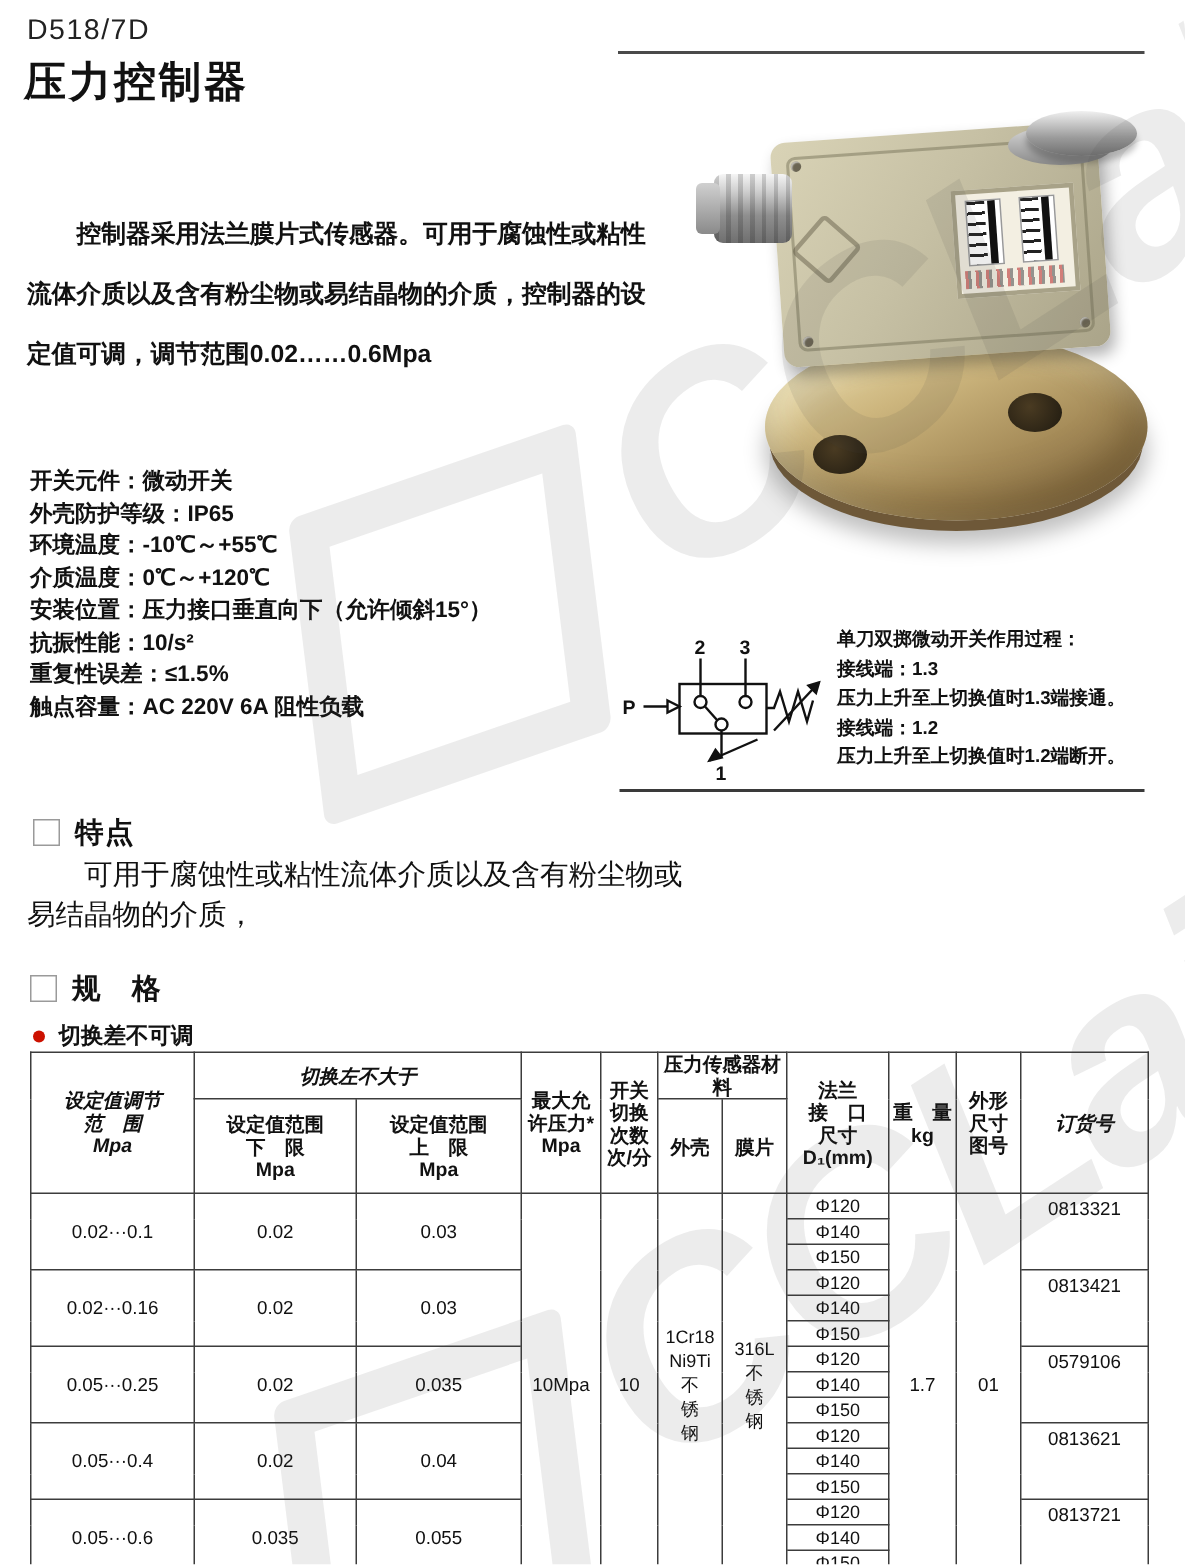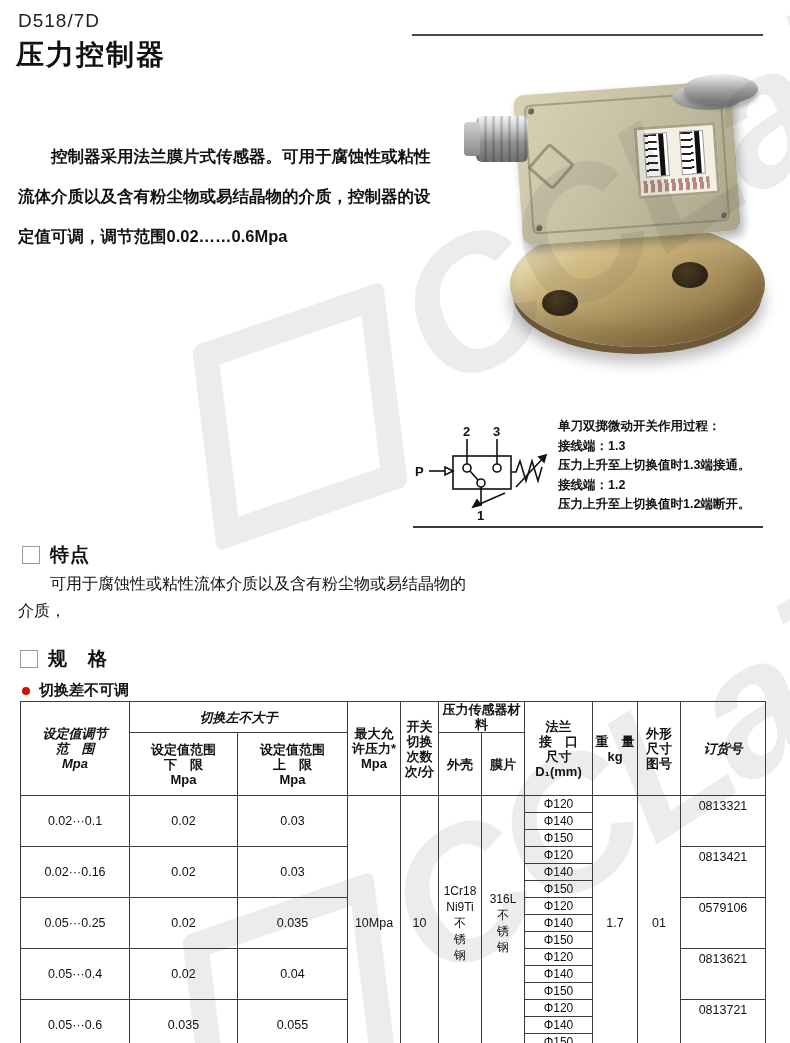--- a/index.html
+++ b/index.html
@@ -10,21 +10,21 @@
 
   
   .model{left:18px;top:10px;font-size:19px;letter-spacing:1px;color:#222;}
   .doc-title{left:16px;top:36px;font-size:28px;font-weight:bold;letter-spacing:2px;}
   .rule-top{left:412px;top:34px;width:351px;height:2px;background:#4a4a4a;}
   .rule-mid{left:413px;top:526px;width:350px;height:2px;background:#3a3a3a;}
 
   
   .intro{left:18px;top:136px;width:424px;font-size:16.5px;line-height:40px;
          font-weight:600;text-indent:2em;}
-  .feature-text{left:18px;top:570px;width:448px;font-size:16px;line-height:27px;
+  .feature-text{left:18px;top:570px;width:448px;font-size:19px;line-height:27px;
          font-family:"Liberation Serif",serif;text-indent:2em;}
 
   
   .sec{display:flex;align-items:center;gap:10px;}
   .checkbox{width:16px;height:16px;border:1.5px solid #9a9a9a;background:#fff;flex:0 0 auto;}
   .sec-label{font-size:19px;font-weight:bold;letter-spacing:1px;}
   .sec-tech{left:22px;top:284px;}
   .sec-feat{left:22px;top:542px;}
   .sec-spec{left:20px;top:646px;}
 
@@ -141,20 +141,30 @@
       </div>
     </div>
     <div class="pc-fitting2"></div>
     <div class="pc-fitting"></div>
     <div class="pc-connector"></div>
     <div class="pc-cap"></div>
   </div>
 
   <div class="abs intro">控制器采用法兰膜片式传感器。可用于腐蚀性或粘性流体介质以及含有粉尘物或易结晶物的介质，控制器的设定值可调，调节范围0.02……0.6Mpa</div>
 
+  <div class="abs tech-list">
+    <div>开关元件：微动开关</div>
+    <div>外壳防护等级：IP65</div>
+    <div>环境温度：-10℃～+55℃</div>
+    <div>介质温度：0℃～+120℃</div>
+    <div>安装位置：压力接口垂直向下（允许倾斜15°）</div>
+    <div>抗振性能：10/s²</div>
+    <div>重复性误差：≤1.5%</div>
+    <div>触点容量：AC 220V 6A 阻性负载</div>
+  </div>
 
   <svg class="abs diagram" width="150" height="100" viewBox="0 0 150 100">
     <g stroke="#111" stroke-width="1.6" fill="none">
       <rect x="40" y="33" width="58" height="33"></rect>
       <line x1="54" y1="16" x2="54" y2="41"></line>
       <line x1="84" y1="16" x2="84" y2="41"></line>
       <circle cx="54" cy="45" r="4" fill="#fff"></circle>
       <circle cx="84" cy="45" r="4" fill="#fff"></circle>
       <circle cx="68" cy="60" r="4" fill="#fff"></circle>
       <line x1="57" y1="48" x2="65" y2="57"></line>

